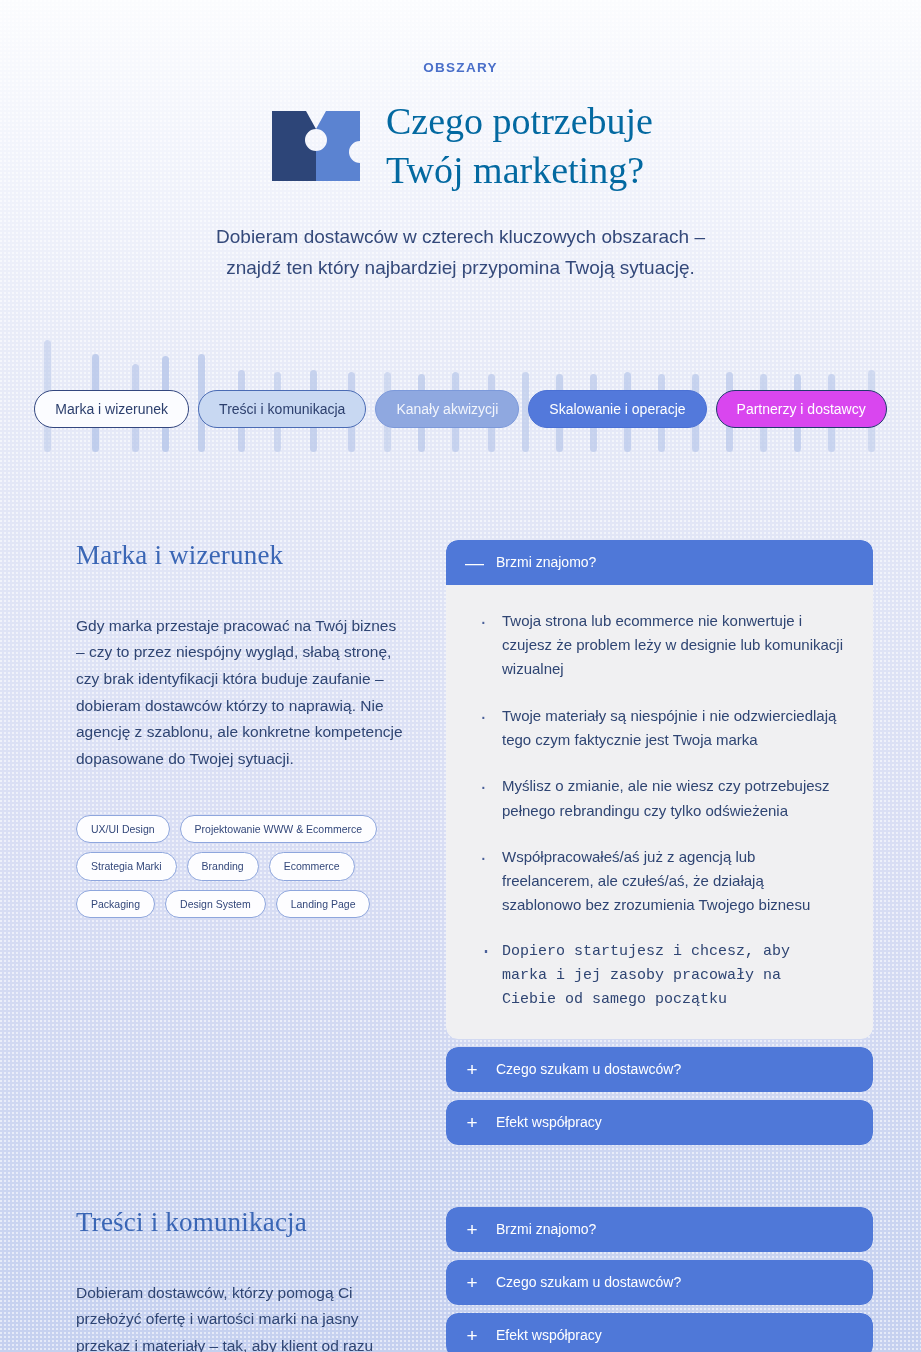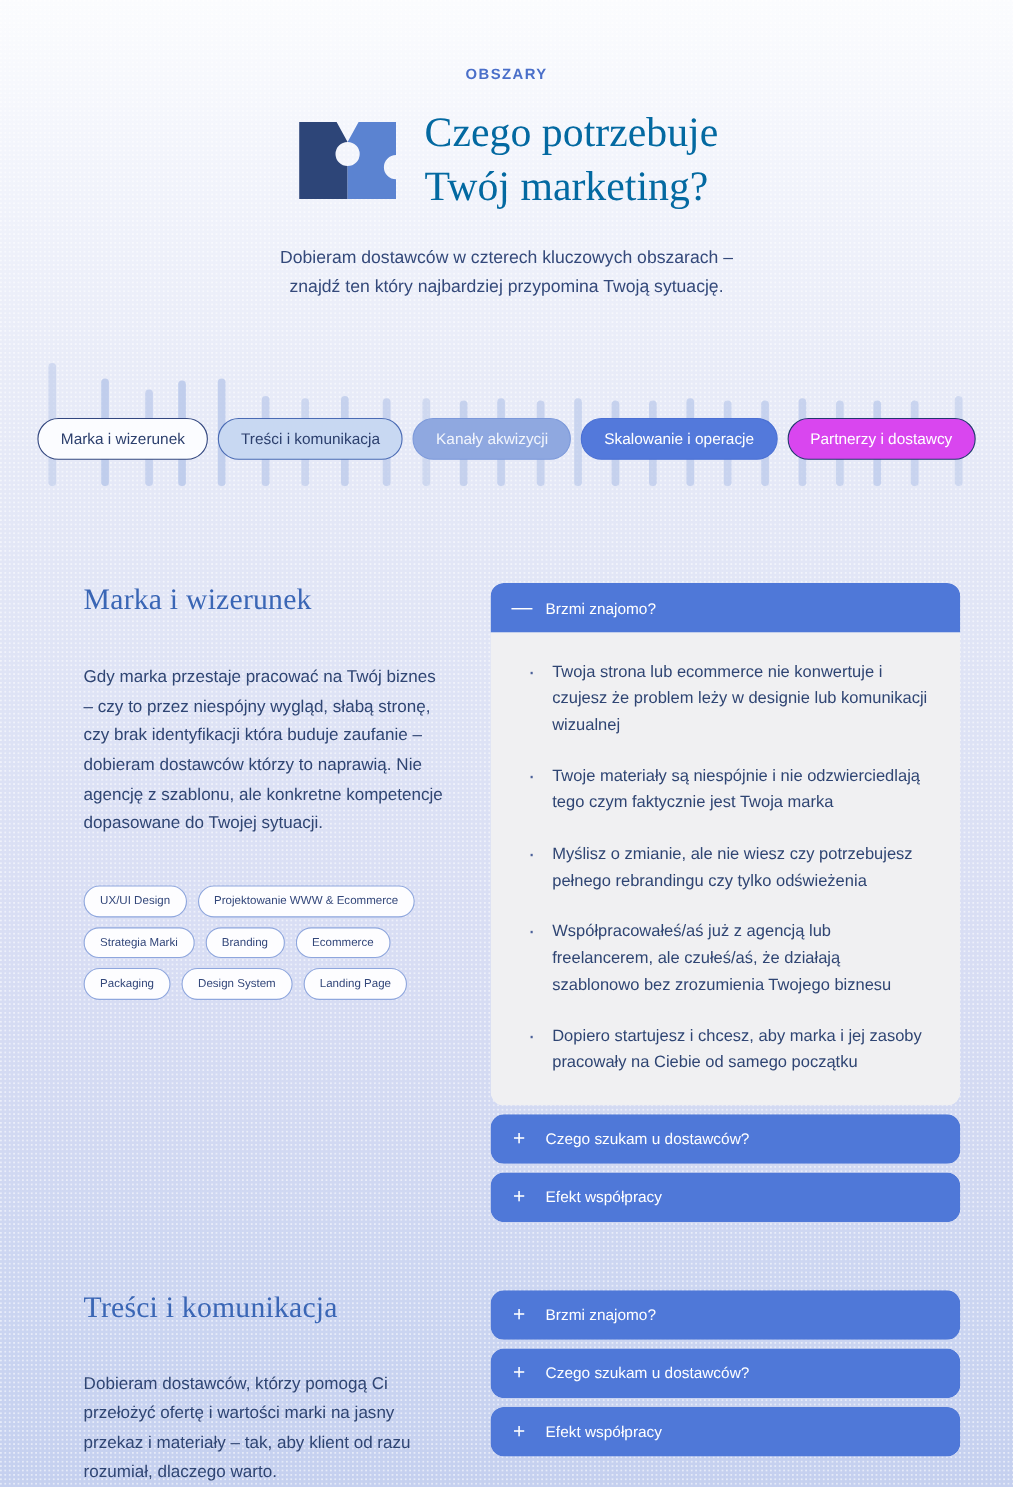--- a/index.html
+++ b/index.html
@@ -66,21 +66,21 @@
     font-size: 38px;
     line-height: 1.28;
     color: #0369a1;
     font-weight: normal;
     text-align: left;
     white-space: pre-line;
   }
 
   .hero-sub {
     margin-top: 28px;
-    font-size: 16px;
+    font-size: 19px;
     line-height: 1.62;
     color: #34497a;
     white-space: pre-line;
   }
 
   
   .tabstrip {
     position: relative;
     margin-top: 48px;
     height: 120px;
@@ -204,21 +204,21 @@
   .acc-list { list-style: none; }
 
   .acc-list li {
     position: relative;
     padding-left: 34px;
     font-size: 15px;
     line-height: 1.62;
     color: #2f4573;
     margin-bottom: 22px;
   }
-  .acc-list li:last-child { margin-bottom: 0; }
+  .acc-list li:last-child { margin-bottom: 0; font-family: Liberation Mono, monospace; }
 
   .acc-list li::before {
     content: "·";
     position: absolute;
     left: 12px;
     top: -4px;
     font-size: 20px;
     color: #4a6099;
   }
 </style>

